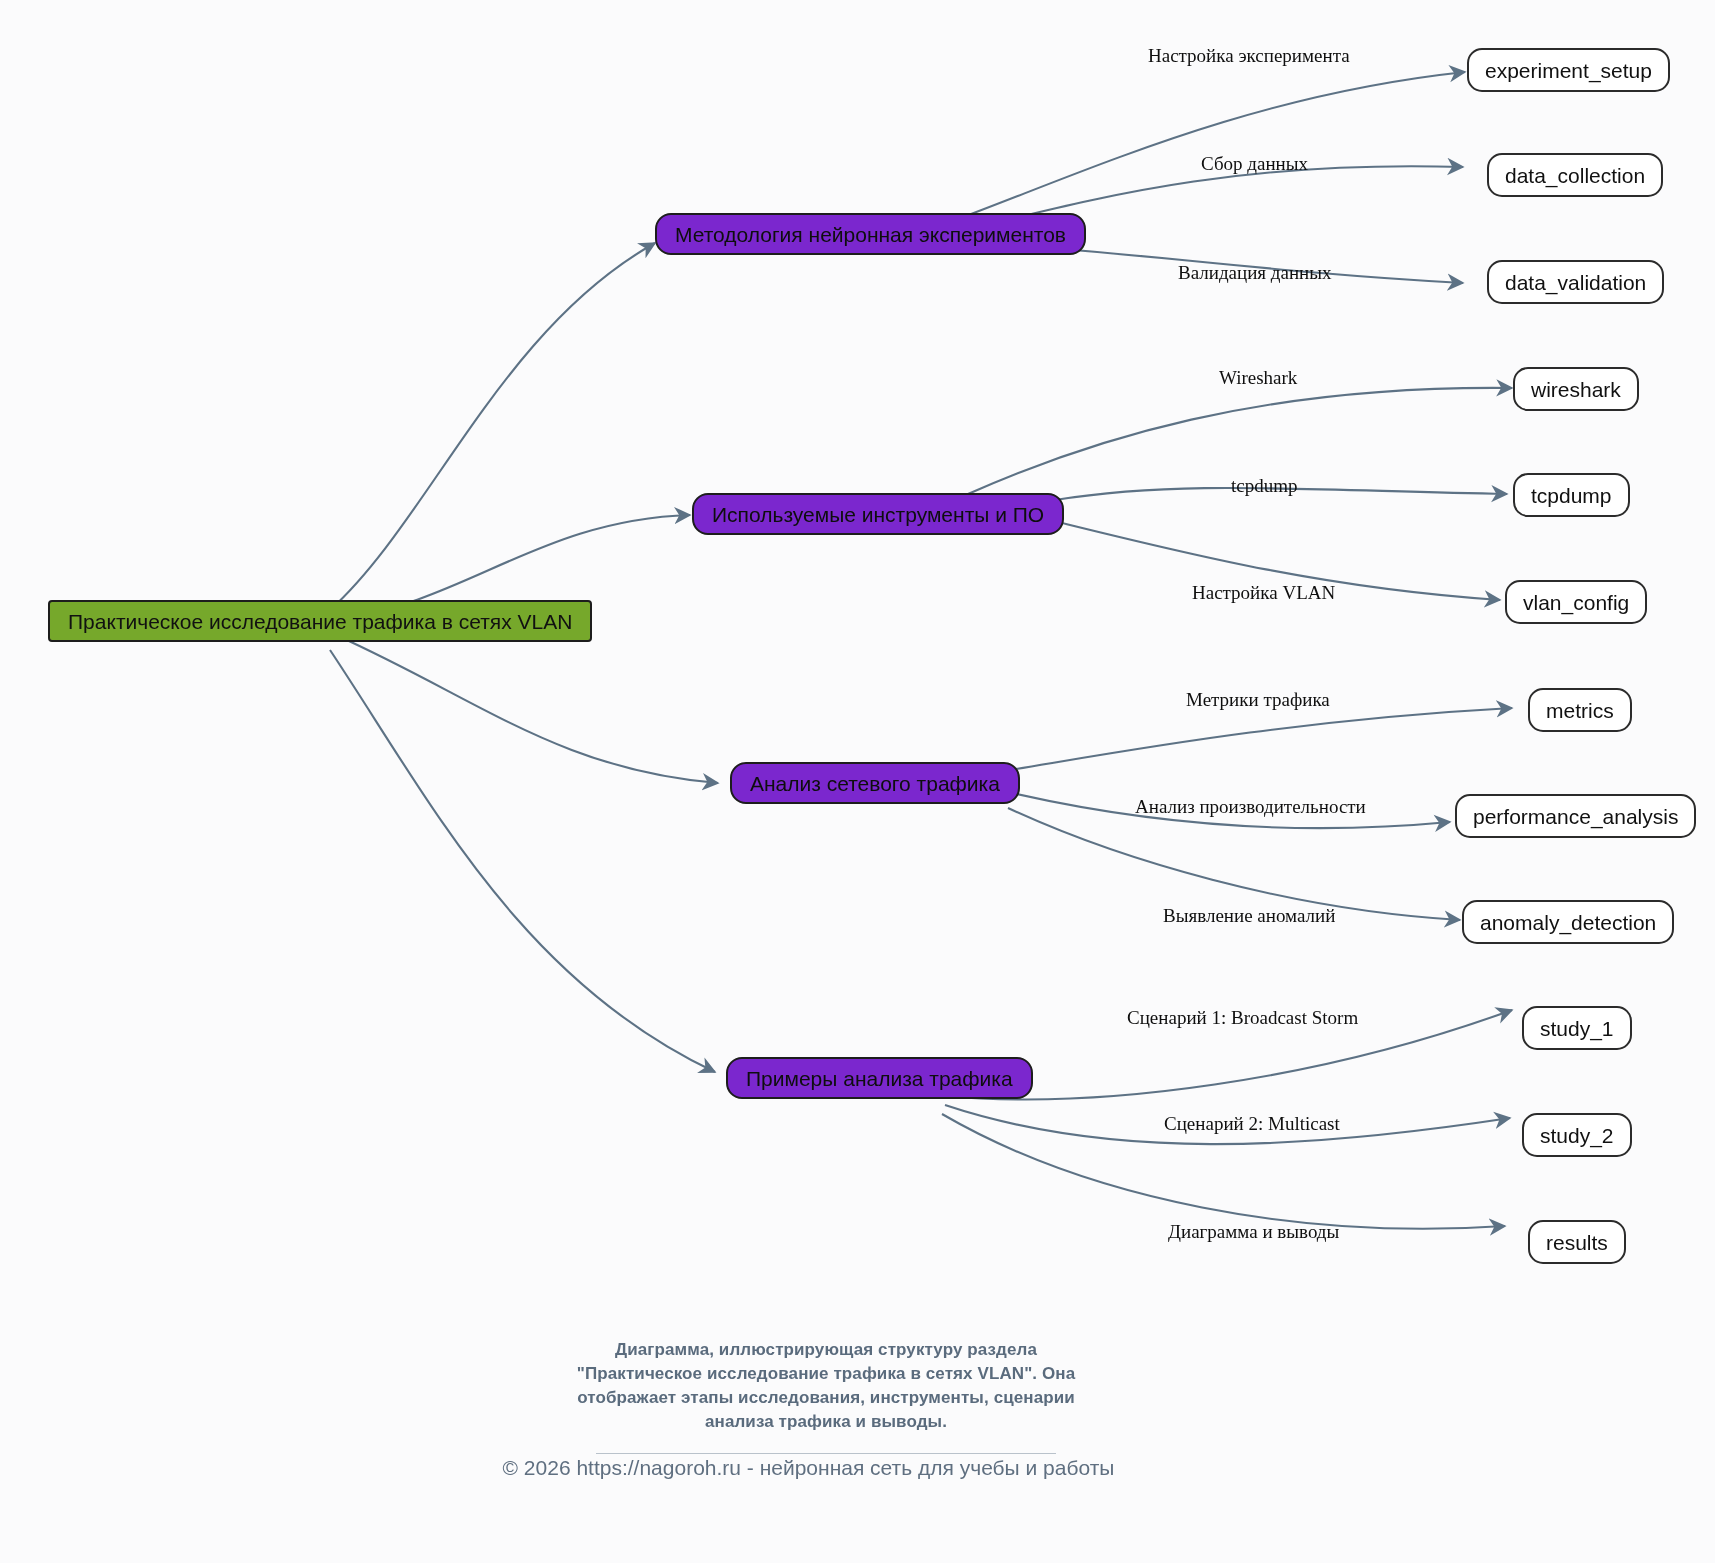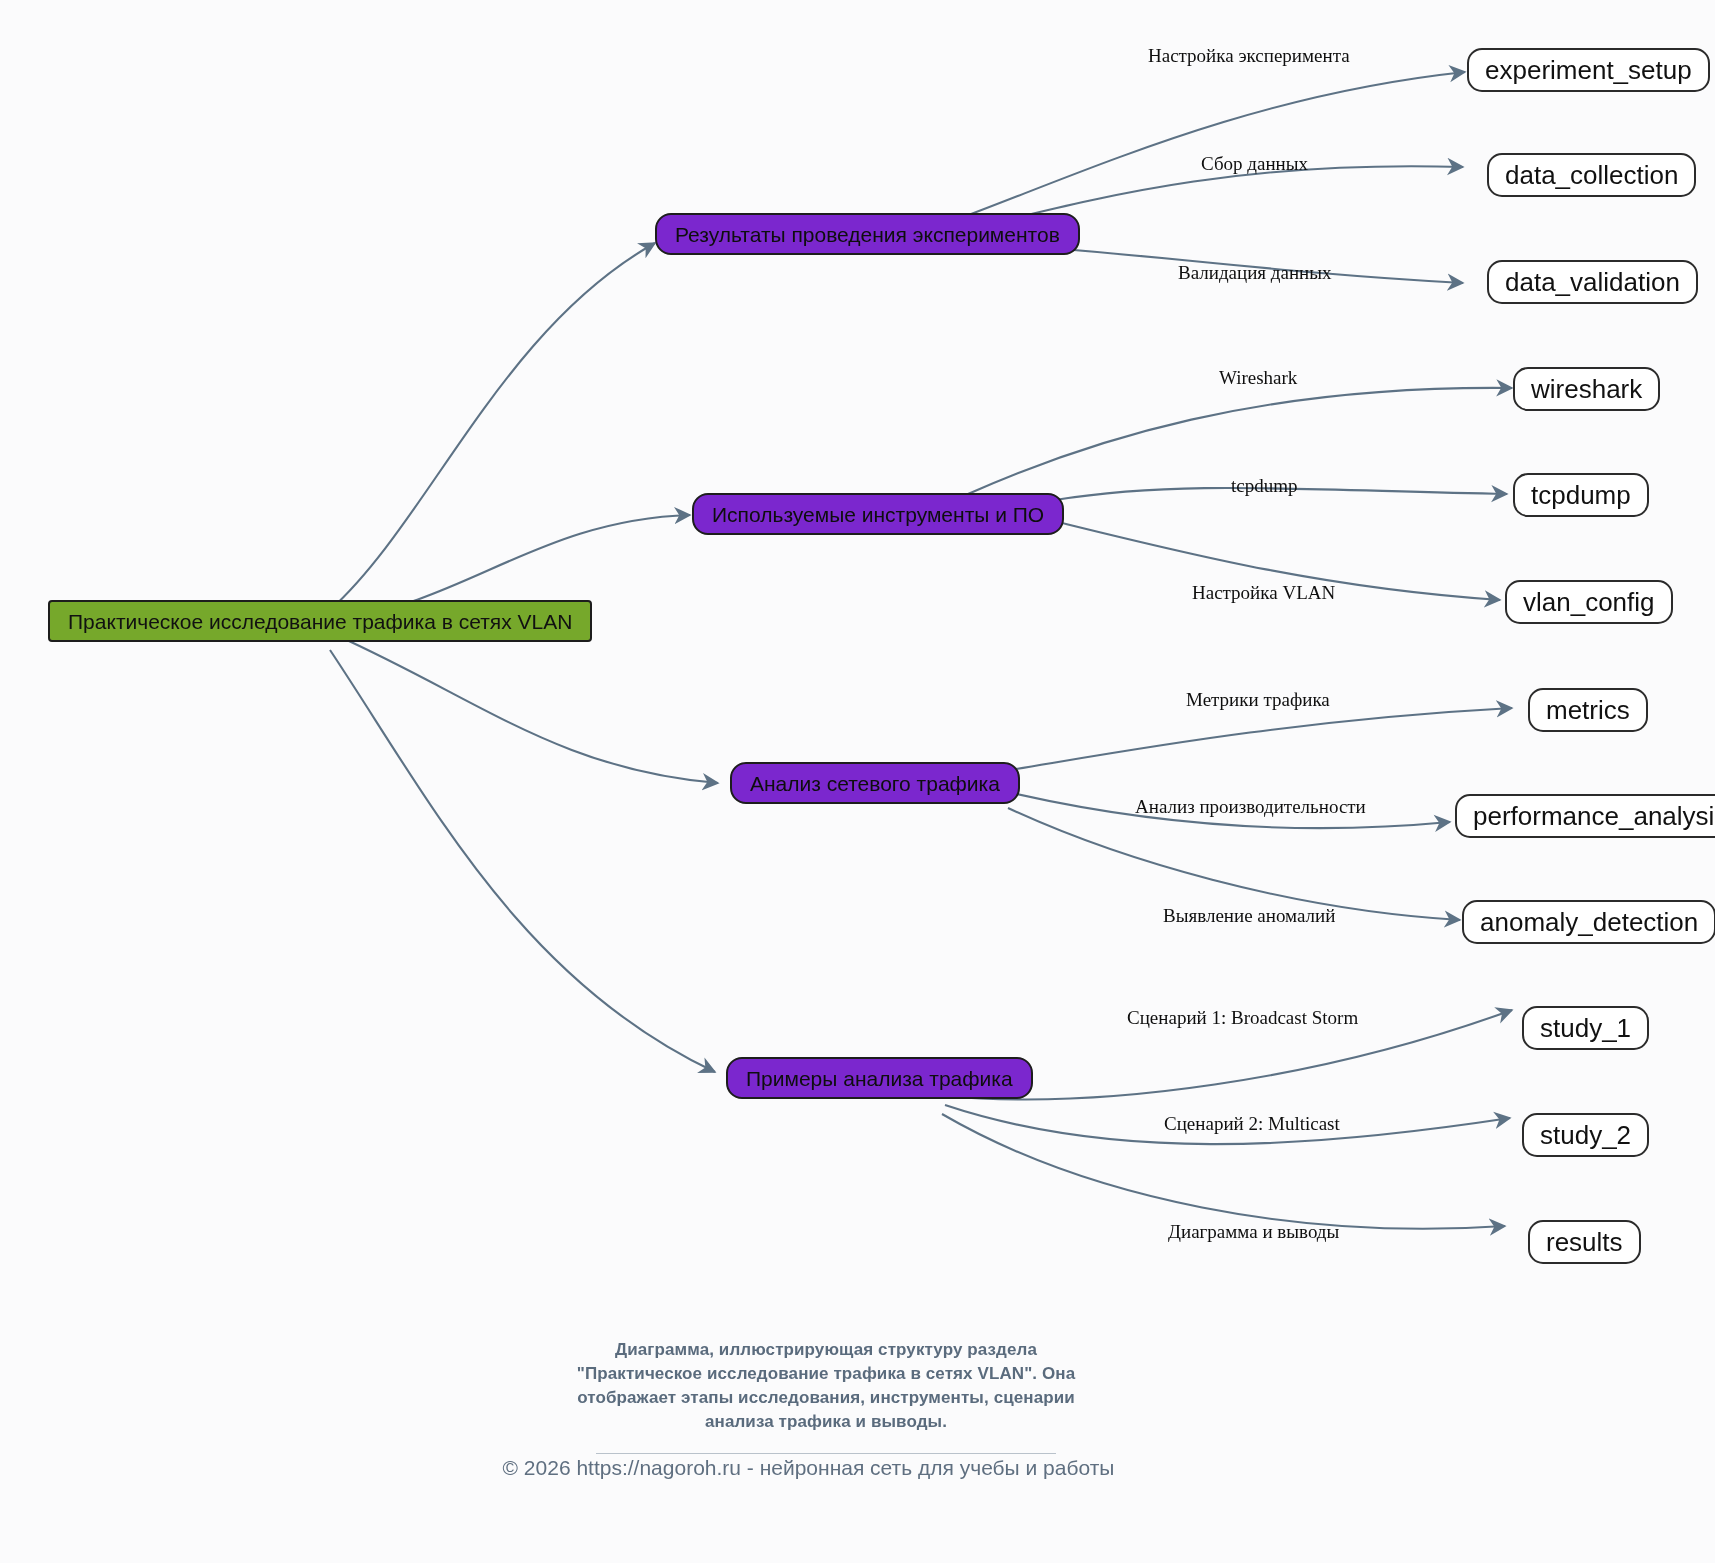--- a/index.html
+++ b/index.html
@@ -52,21 +52,21 @@
     color: #0e0e0e;
     font-size: 21px;
     padding: 0 18px;
     height: 42px;
   }
   .node-leaf {
     background: #ffffff;
     border: 2px solid #2b2b2b;
     border-radius: 15px;
     color: #111111;
-    font-size: 26px;
+    font-size: 21px;
     padding: 0 16px;
     height: 44px;
   }
   .edge-label {
     position: absolute;
     font-family: Liberation Serif, serif;
     font-size: 19px;
     color: #0f0f0f;
     white-space: nowrap;
     line-height: 1;
@@ -140,21 +140,21 @@
       <path d="M945,1105 C1110,1160 1300,1150 1510,1118"></path>
       <path d="M942,1114 C1090,1200 1300,1240 1505,1226"></path>
     </g>
   </svg>
 
   <div class="node node-root" style="left:48px; top:600px;">
     <span>Практическое исследование трафика в сетях VLAN</span>
   </div>
 
   <div class="node node-branch" style="left:655px; top:213px;">
-    <span>Результаты проведения экспериментов</span>
+    <span>Методология нейронная экспериментов</span>
   </div>
 
   <div class="node node-branch" style="left:692px; top:493px;">
     <span>Используемые инструменты и ПО</span>
   </div>
 
   <div class="node node-branch" style="left:730px; top:762px;">
     <span>Анализ сетевого трафика</span>
   </div>
 

